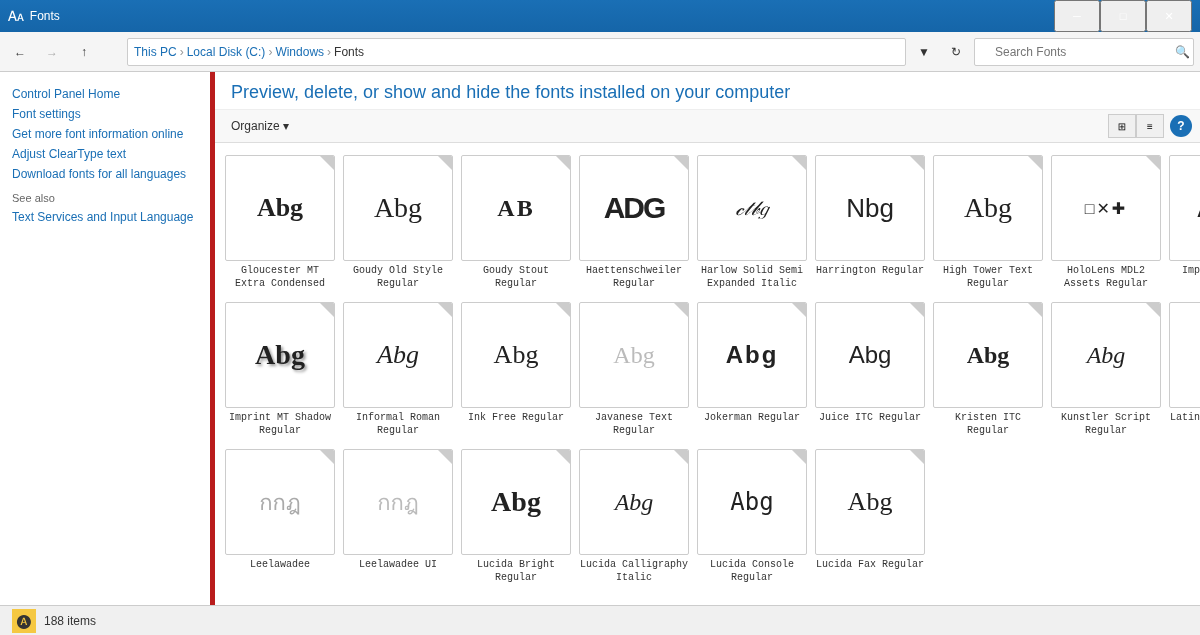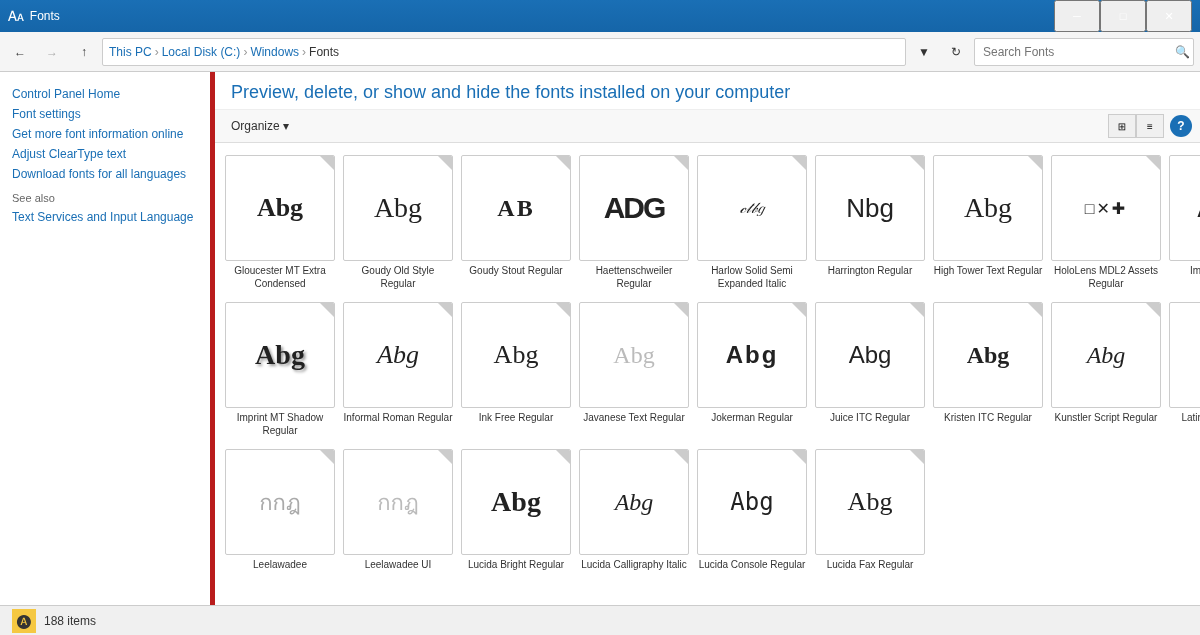--- a/index.html
+++ b/index.html
@@ -48,29 +48,30 @@
       flex: 1;
       height: 28px;
       background: white;
       border: 1px solid #ccc;
       border-radius: 2px;
       display: flex;
       align-items: center;
       padding: 0 6px;
       font-size: 12px;
       color: #333;
+      margin-left: 25px;
     }
     .breadcrumb-sep { color: #999; margin: 0 3px; }
     .breadcrumb-part { color: #1a6fb5; cursor: pointer; }
     .breadcrumb-current { color: #333; }
     .search-box {
       width: 220px; height: 28px;
       border: 1px solid #ccc;
       border-radius: 2px;
-      padding: 0 24px 0 8px;
+      padding: 0 24px 0 20px;
       font-size: 12px;
       background: white;
     }
     .search-wrapper { position: relative; }
     .search-icon-btn {
       position: absolute; right: 4px; top: 50%; transform: translateY(-50%);
       border: none; background: none; cursor: pointer; font-size: 12px; color: #666;
     }
 
     
@@ -197,20 +198,21 @@
       font-size: 28px;
       color: #222;
     }
     .font-name {
       font-size: 10px;
       text-align: center;
       color: #333;
       margin-top: 3px;
       line-height: 1.3;
       max-width: 110px;
+      font-family: Liberation Mono, monospace;
     }
 
     
     .status-bar {
       height: 30px;
       background: #f0f0f0;
       border-top: 1px solid #ccc;
       display: flex;
       align-items: center;
       padding: 0 12px;
@@ -310,21 +312,21 @@
             <div class="font-name">Goudy Stout Regular</div>
           </div>
           <div class="font-item">
             <div class="font-preview">
               <span class="font-preview-text" style="font-family: &quot;Arial Narrow&quot;, sans-serif; font-weight: 900; font-size: 30px; letter-spacing: -2px;">ADG</span>
             </div>
             <div class="font-name">Haettenschweiler Regular</div>
           </div>
           <div class="font-item">
             <div class="font-preview">
-              <span class="font-preview-text" style="font-family: cursive; font-style: italic; font-size: 15px;">𝒸𝓉𝒷𝑔</span>
+              <span class="font-preview-text" style="font-family: cursive; font-style: italic; font-size: 20px;">𝒸𝓉𝒷𝑔</span>
             </div>
             <div class="font-name">Harlow Solid Semi Expanded Italic</div>
           </div>
           <div class="font-item">
             <div class="font-preview">
               <span class="font-preview-text" style="font-family: Liberation Sans, sans-serif; font-size: 26px;">Nbg</span>
             </div>
             <div class="font-name">Harrington Regular</div>
           </div>
           <div class="font-item">

